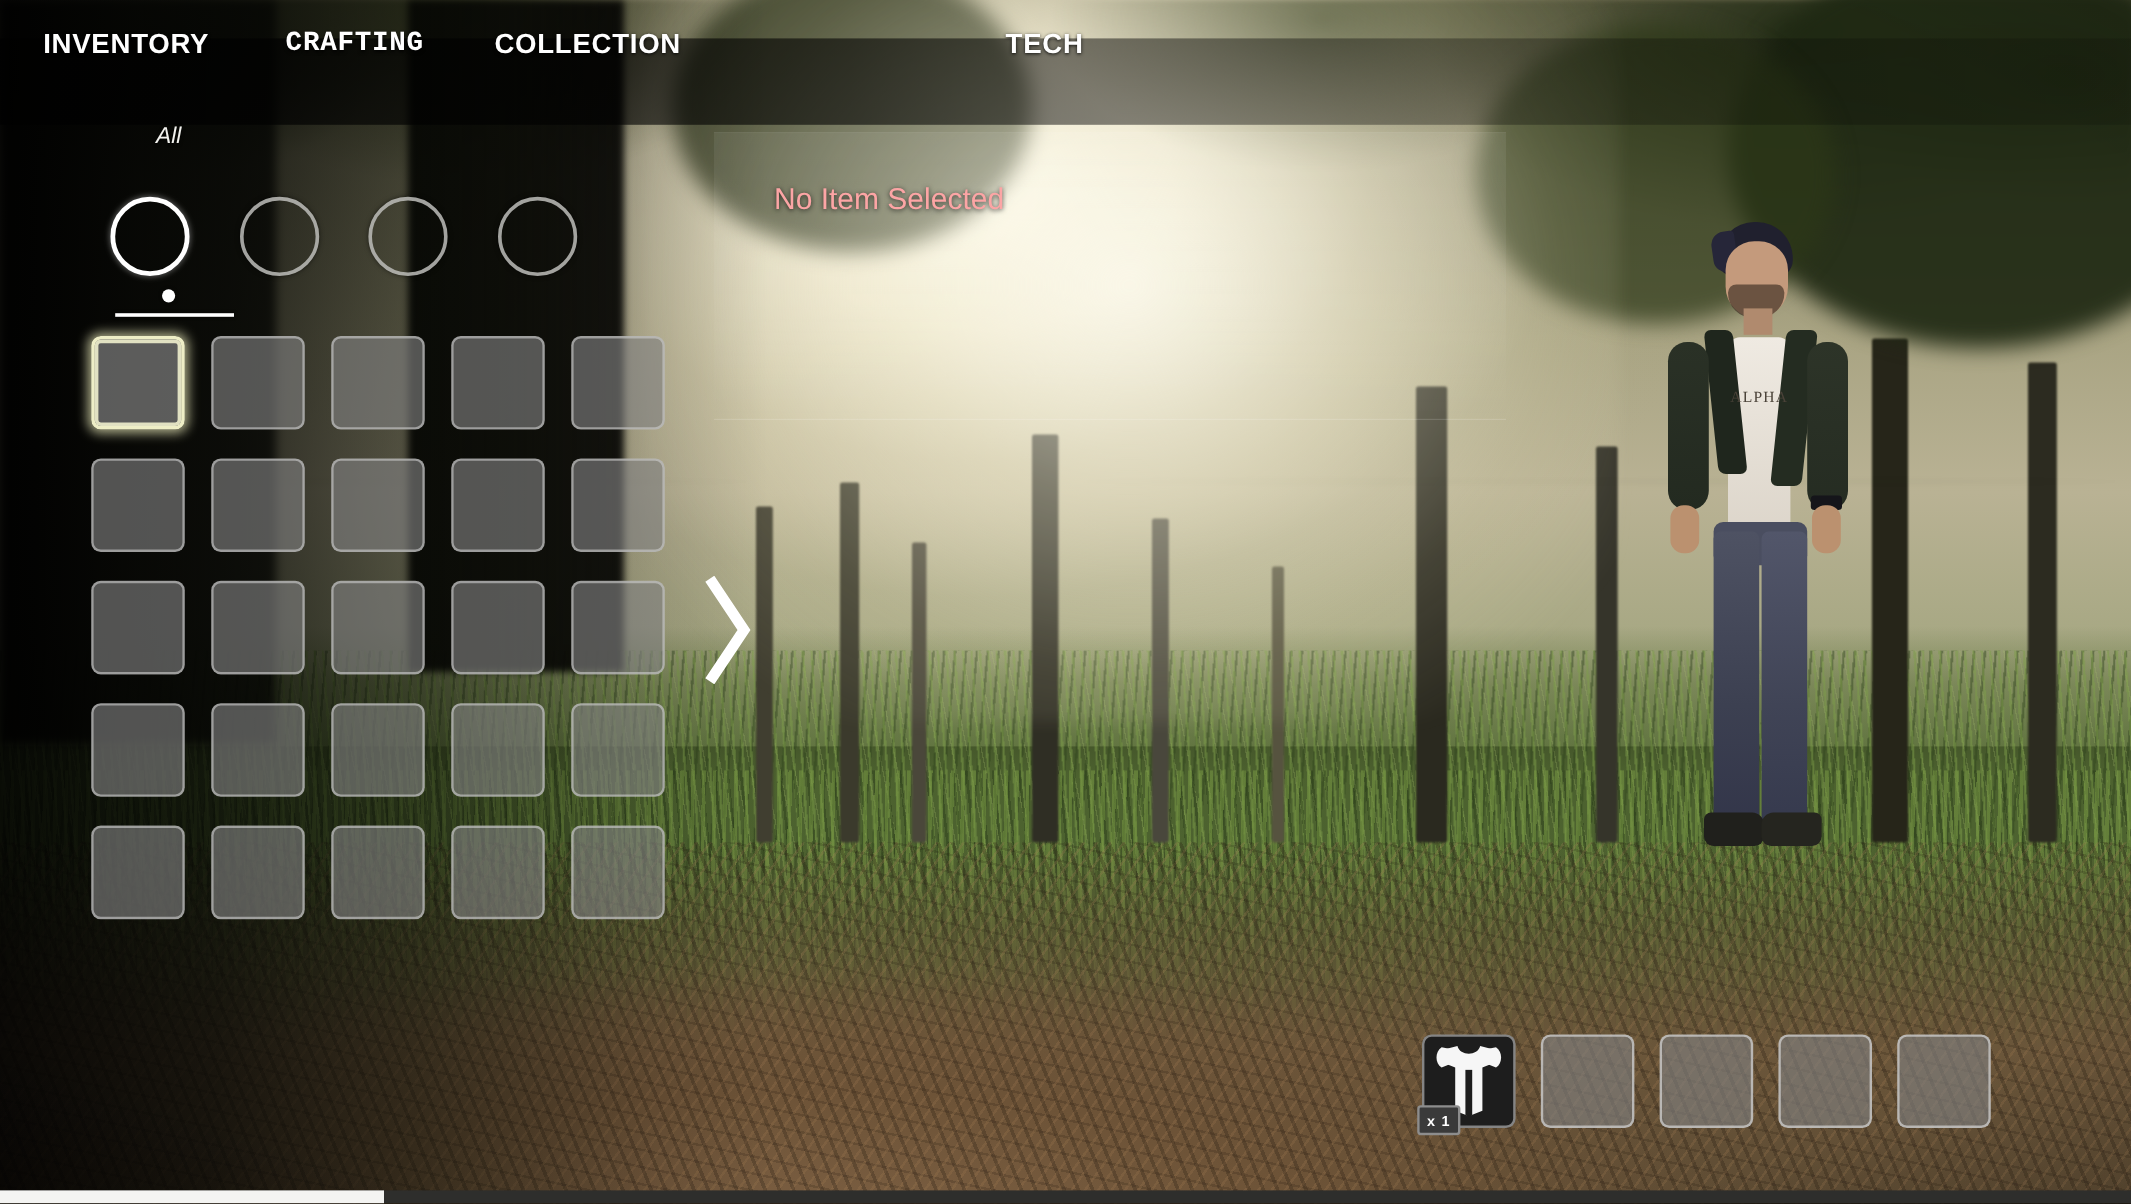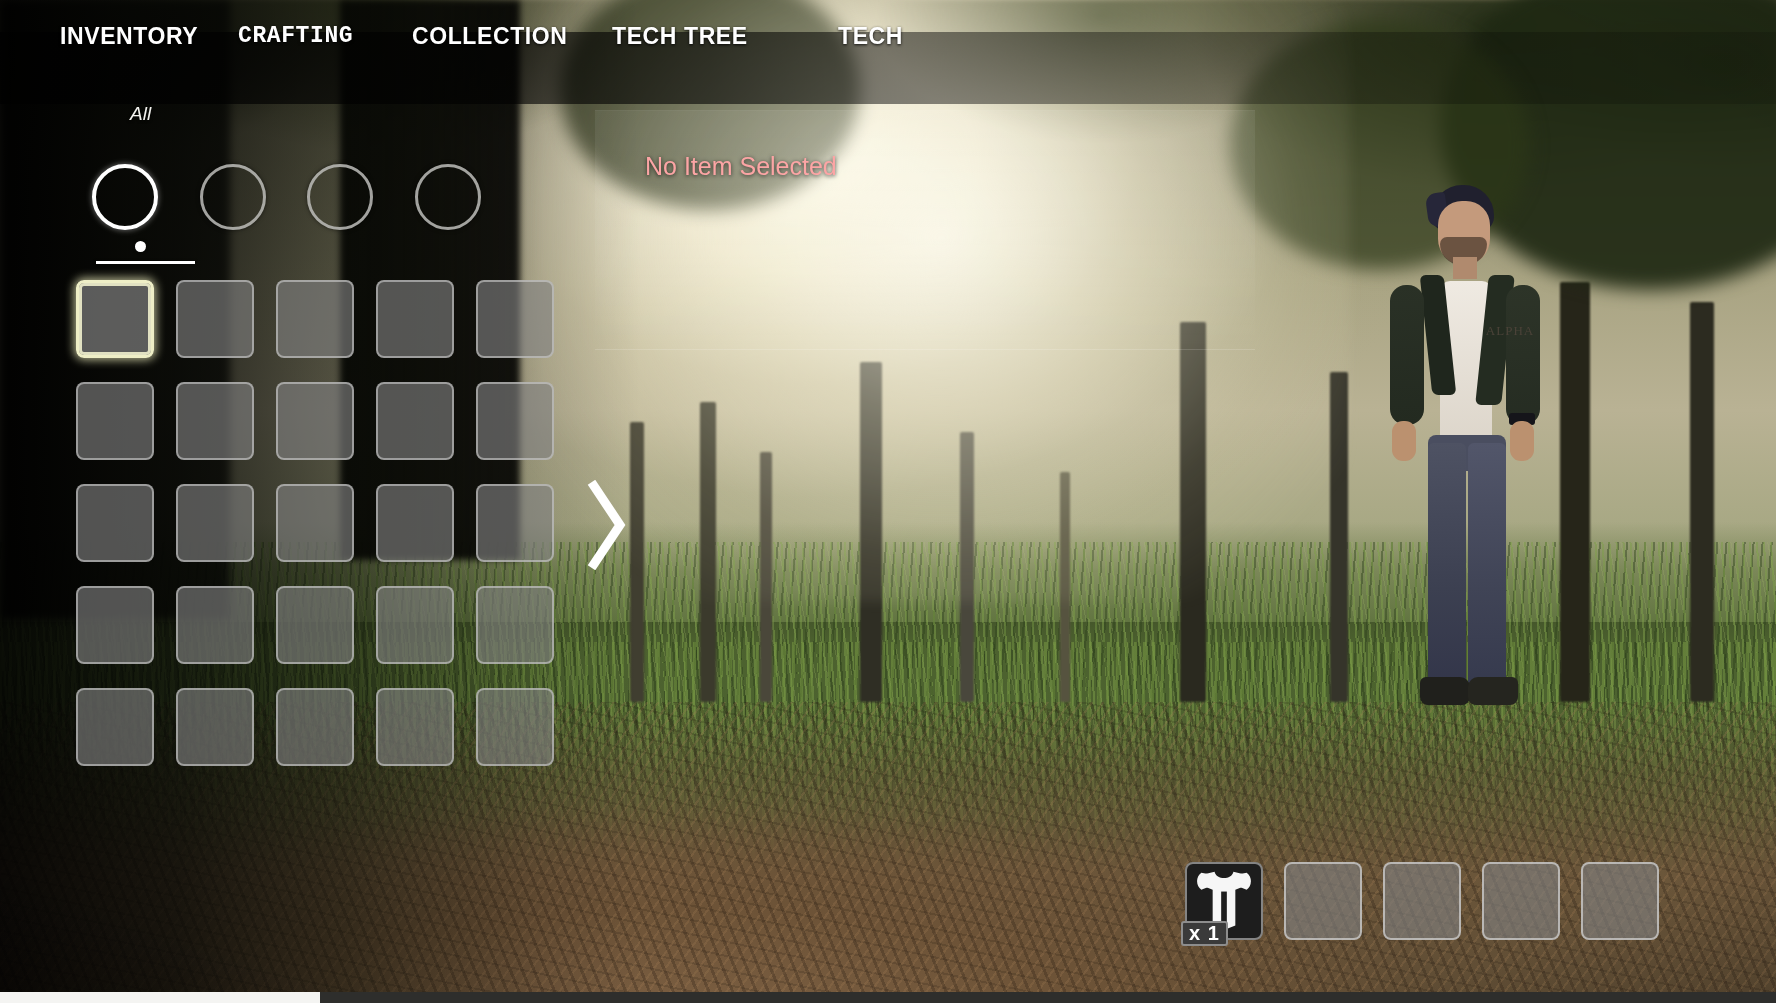--- a/index.html
+++ b/index.html
@@ -111,21 +111,21 @@
   .character { position:absolute; left:1370px; top:185px; width:190px; height:625px; }
   .ch-hair   { position:absolute; left:62px; top:0px;  width:62px; height:46px; background:#20202e; border-radius:30px 30px 14px 14px; }
   .ch-hair2  { position:absolute; left:57px; top:8px;  width:20px; height:34px; background:#262639; border-radius:12px 4px 10px 12px; transform:rotate(-8deg); }
   .ch-head   { position:absolute; left:68px; top:16px; width:52px; height:64px; background:#c49a7c; border-radius:24px 24px 26px 26px; }
   .ch-beard  { position:absolute; left:70px; top:52px; width:47px; height:28px; background:rgba(60,44,34,0.65); border-radius:8px 8px 24px 24px; }
   .ch-neck   { position:absolute; left:83px; top:72px; width:24px; height:22px; background:#b08a6e; }
   .ch-jacket { position:absolute; left:32px; top:88px; width:126px; height:185px; background:linear-gradient(180deg,#2c3328,#222a20); border-radius:18px 18px 8px 8px; }
   .ch-tank   { position:absolute; left:70px; top:96px; width:52px; height:160px; background:linear-gradient(180deg,#efeae2,#ddd6cb); border-radius:10px 10px 4px 4px; }
   .ch-tank-txt {
     position:absolute; left:70px; top:138px; width:52px; text-align:center;
-    color:#4a4238; font-size:13px; letter-spacing:1px; font-family:"Liberation Serif", serif;margin-left:44px;
+    color:#4a4238; font-size:13px; letter-spacing:1px; font-family:"Liberation Serif", serif;
   }
   .ch-lapelL { position:absolute; left:56px; top:90px; width:24px; height:120px; background:#1f261d; transform:skewX(6deg); border-radius:6px; }
   .ch-lapelR { position:absolute; left:112px; top:90px; width:26px; height:130px; background:#242c21; transform:skewX(-6deg); border-radius:6px; }
   .ch-armL   { position:absolute; left:20px;  top:100px; width:34px; height:140px; background:linear-gradient(180deg,#2a3126,#232a20); border-radius:16px; }
   .ch-armR   { position:absolute; left:136px; top:100px; width:34px; height:140px; background:linear-gradient(180deg,#2d3428,#252c22); border-radius:16px; }
   .ch-handL  { position:absolute; left:22px;  top:236px; width:24px; height:40px; background:#bb916f; border-radius:11px; }
   .ch-handR  { position:absolute; left:140px; top:236px; width:24px; height:40px; background:#bb916f; border-radius:11px; }
   .ch-watch  { position:absolute; left:139px; top:228px; width:26px; height:12px; background:#15151a; border-radius:3px; }
   .ch-pantsL { position:absolute; left:58px;  top:258px; width:38px; height:242px; background:linear-gradient(180deg,#4e5263,#3c4051 60%,#33364a); border-radius:6px 6px 4px 4px; }
   .ch-pantsR { position:absolute; left:98px;  top:258px; width:38px; height:242px; background:linear-gradient(180deg,#52566a,#404456 60%,#363a4e); border-radius:6px 6px 4px 4px; }
@@ -228,21 +228,21 @@
   }
   .hb-slot.filled {
     background:#1d1d1d;
     border:2px solid rgba(150,150,150,0.85);
   }
   .armor-icon { position:absolute; inset:3px; }
   .qty-badge {
     position:absolute; left:-6px; bottom:-8px;
     min-width:36px; height:25px; padding:0 6px;
     background:#3a3a3a; border:2px solid #8d8d8d; border-radius:3px;
-    color:#ffffff; font-size:20px; font-weight:bold;
+    color:#ffffff; font-size:12px; font-weight:bold;
     display:flex; align-items:center; justify-content:center;
     letter-spacing:1px;
   }
 
   
   .progress-track {
     position:absolute; left:0; bottom:0; width:100%; height:11px;
     background:#2e2e2c;
   }
   .progress-fill {
@@ -302,24 +302,23 @@
     <div class="ch-handR"></div>
     <div class="ch-tank-txt">ALPHA</div>
     <div class="ch-hip"></div>
     <div class="ch-pantsL"></div>
     <div class="ch-pantsR"></div>
     <div class="ch-shoeL"></div>
     <div class="ch-shoeR"></div>
   </div>
 
   <div class="topbar"></div>
-  <div class="menu-item" style="left:36px;margin-left:24px;">INVENTORY</div>
+  <div class="menu-item" style="left:36px;">INVENTORY</div>
   <div class="menu-item" style="left:238px;font-family:Liberation Mono, monospace;">CRAFTING</div>
   <div class="menu-item" style="left:412px;">COLLECTION</div>
-  <div class="menu-item" style="left:612px;">TECH TREE</div>
   <div class="menu-item" style="left:838px;">TECH</div>
 
   <div class="filter-label">All</div>
   <div class="filter-circle active" style="left:92px;"></div>
   <div class="filter-circle" style="left:200px;"></div>
   <div class="filter-circle" style="left:307px;"></div>
   <div class="filter-circle" style="left:415px;"></div>
   <div class="filter-dot"></div>
   <div class="filter-rule"></div>
 

